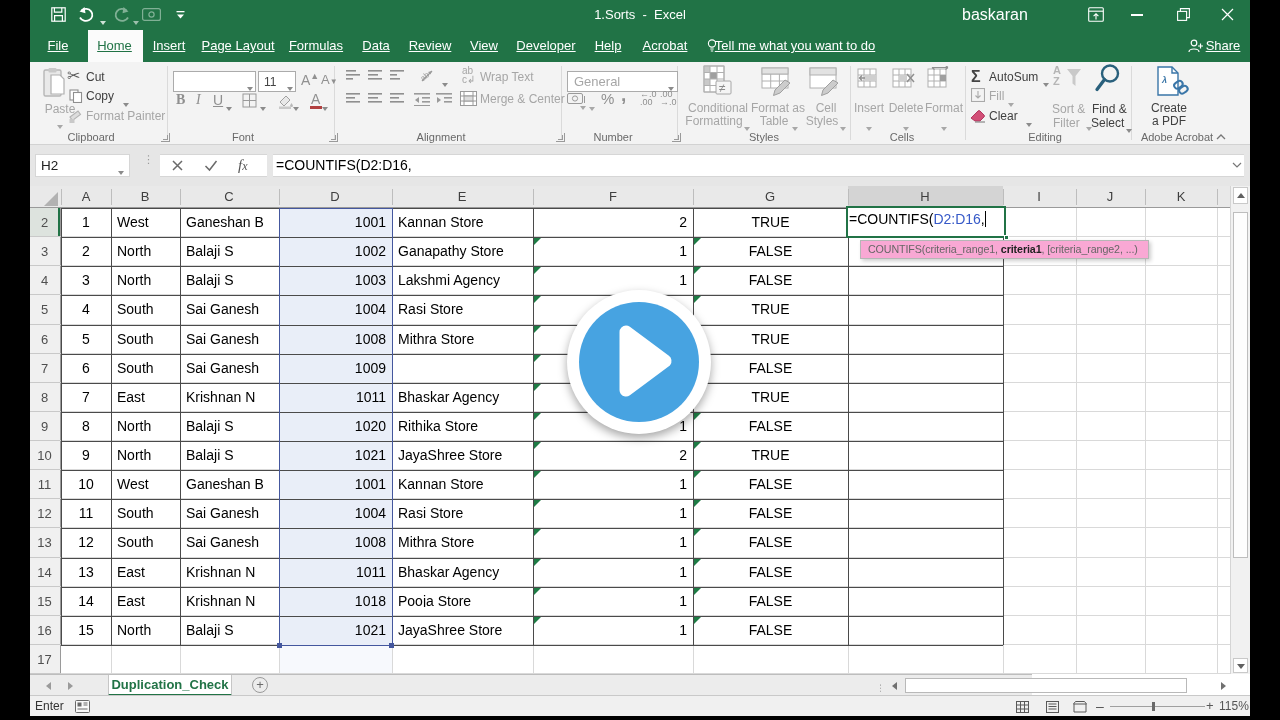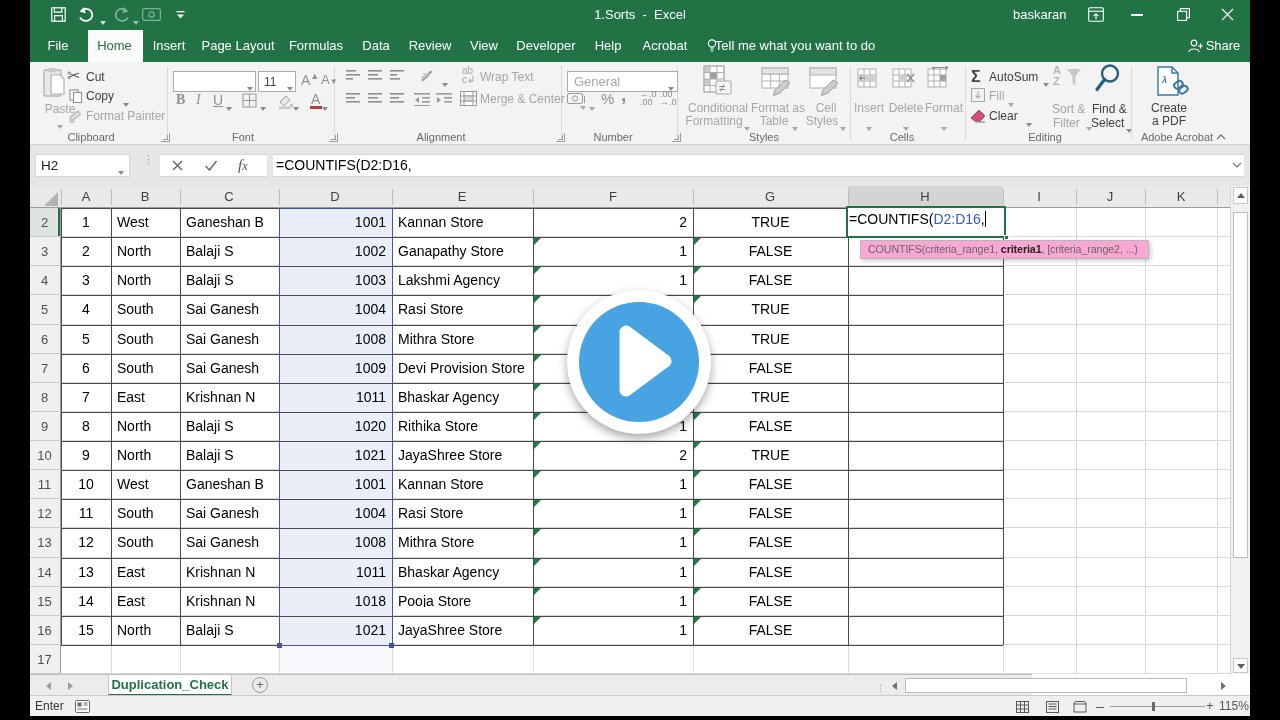--- a/index.html
+++ b/index.html
@@ -1,19 +1,19 @@
 <!DOCTYPE html>
 <html><head><meta charset="utf-8"><style>
 *{margin:0;padding:0;box-sizing:border-box;}
 html,body{width:1280px;height:720px;background:#000;overflow:hidden;font-family:"Liberation Sans",sans-serif;}
 .abs{position:absolute;}
 #app{position:absolute;left:30px;top:0;width:1220px;height:716px;background:#fff;overflow:hidden;}
 #title{position:absolute;left:0;top:0;width:1220px;height:30px;background:#217346;}
 #tabs{position:absolute;left:0;top:30px;width:1220px;height:32px;background:#217346;}
-.tab{position:absolute;top:0;height:32px;line-height:32px;color:#fff;font-size:13px;transform:translateX(-50%);white-space:nowrap;}
+.tab{position:absolute;top:0;height:32px;line-height:32px;color:#fff;font-size:13px;transform:translateX(-50%);white-space:nowrap;text-decoration:underline;}
 #ribbon{position:absolute;left:0;top:62px;width:1220px;height:83px;background:#f3f3f3;border-bottom:1px solid #d2d2d2;}
 .gsep{position:absolute;top:4px;height:74px;width:1px;background:#dadada;}
 .glabel{position:absolute;top:69px;font-size:11px;color:#696969;transform:translateX(-50%);white-space:nowrap;}
 .launch{position:absolute;top:71px;width:9px;height:9px;border-left:1px solid #9a9a9a;border-top:1px solid #9a9a9a;transform:rotate(180deg);}
 .launch:after{content:"";position:absolute;left:1px;top:1px;width:4px;height:4px;border-left:1px solid #9a9a9a;border-top:1px solid #9a9a9a;}
 .dis{color:#a6a6a6;}
 .en{color:#404040;}
 .car{display:inline-block;width:0;height:0;border-left:3px solid transparent;border-right:3px solid transparent;border-top:4px solid #8b8b8b;vertical-align:middle;}
 .rtxt{position:absolute;font-size:12px;white-space:nowrap;}
 #fbar{position:absolute;left:0;top:145px;width:1220px;height:41px;background:#e6e6e6;}
@@ -48,21 +48,21 @@
       </svg>
 <svg class="abs" style="left:145px;top:10px" width="11" height="10" viewBox="0 0 11 10">
 <g fill="#fff">
           <rect x="1.5" y="1" width="8" height="1.3"></rect>
           <path d="M2 4.5 h7 L5.5 8.5 Z"></path>
         </g>
       </svg>
       <div class="abs" style="left:610px;top:0;width:0;height:30px;">
         <div style="position:absolute;transform:translateX(-50%);line-height:30px;color:#fff;font-size:13px;white-space:nowrap;">1.Sorts&nbsp;&nbsp;-&nbsp;&nbsp;Excel</div>
       </div>
-<div class="abs" style="left:983px;top:0;height:30px;line-height:30px;color:#fff;font-size:13px;">baskaran</div>
+<div class="abs" style="left:932px;top:0;height:30px;line-height:30px;color:#fff;font-size:16px;">baskaran</div>
 <svg class="abs" style="left:1058px;top:7px" width="16" height="15" viewBox="0 0 16 15">
 <g stroke="#fff" fill="none" stroke-width="1.1">
 <rect x="0.7" y="0.7" width="14.6" height="13.6" rx="1"></rect>
 <path d="M0.7 4.2 h14.6"></path>
 <path d="M8 12.5 v-5.5 M5.6 9.2 l2.4 -2.4 2.4 2.4"></path>
 </g>
       </svg>
 <div class="abs" style="left:1101px;top:14px;width:12px;height:2px;background:#fff;"></div>
 <svg class="abs" style="left:1147px;top:8px" width="13" height="13" viewBox="0 0 13 13">
 <g stroke="#fff" fill="none" stroke-width="1.1">
@@ -526,21 +526,20 @@
       <div class="cell" style="left:32px;top:139px;width:48px;height:29px;line-height:28px;text-align:center;">5</div>
       <div class="cell" style="left:82px;top:139px;width:67px;height:29px;line-height:28px;text-align:left;padding-left:5px;">South</div>
       <div class="cell" style="left:151px;top:139px;width:97px;height:29px;line-height:28px;text-align:left;padding-left:5px;">Sai Ganesh</div>
       <div class="cell" style="left:250px;top:139px;width:111px;height:29px;line-height:28px;text-align:right;padding-right:5px;">1008</div>
       <div class="cell" style="left:363px;top:139px;width:139px;height:29px;line-height:28px;text-align:left;padding-left:5px;">Mithra Store</div>
       <div class="cell" style="left:664px;top:139px;width:153px;height:29px;line-height:28px;text-align:center;">TRUE</div>
       <div class="cell" style="left:32px;top:168px;width:48px;height:29px;line-height:28px;text-align:center;">6</div>
       <div class="cell" style="left:82px;top:168px;width:67px;height:29px;line-height:28px;text-align:left;padding-left:5px;">South</div>
       <div class="cell" style="left:151px;top:168px;width:97px;height:29px;line-height:28px;text-align:left;padding-left:5px;">Sai Ganesh</div>
       <div class="cell" style="left:250px;top:168px;width:111px;height:29px;line-height:28px;text-align:right;padding-right:5px;">1009</div>
-      <div class="cell" style="left:363px;top:168px;width:139px;height:29px;line-height:28px;text-align:left;padding-left:5px;">Devi Provision Store</div>
       <div class="cell" style="left:664px;top:168px;width:153px;height:29px;line-height:28px;text-align:center;">FALSE</div>
       <div class="cell" style="left:32px;top:197px;width:48px;height:29px;line-height:28px;text-align:center;">7</div>
       <div class="cell" style="left:82px;top:197px;width:67px;height:29px;line-height:28px;text-align:left;padding-left:5px;">East</div>
       <div class="cell" style="left:151px;top:197px;width:97px;height:29px;line-height:28px;text-align:left;padding-left:5px;">Krishnan N</div>
       <div class="cell" style="left:250px;top:197px;width:111px;height:29px;line-height:28px;text-align:right;padding-right:5px;">1011</div>
       <div class="cell" style="left:363px;top:197px;width:139px;height:29px;line-height:28px;text-align:left;padding-left:5px;">Bhaskar Agency</div>
       <div class="cell" style="left:664px;top:197px;width:153px;height:29px;line-height:28px;text-align:center;">TRUE</div>
       <div class="cell" style="left:32px;top:226px;width:48px;height:29px;line-height:28px;text-align:center;">8</div>
       <div class="cell" style="left:82px;top:226px;width:67px;height:29px;line-height:28px;text-align:left;padding-left:5px;">North</div>
       <div class="cell" style="left:151px;top:226px;width:97px;height:29px;line-height:28px;text-align:left;padding-left:5px;">Balaji S</div>

